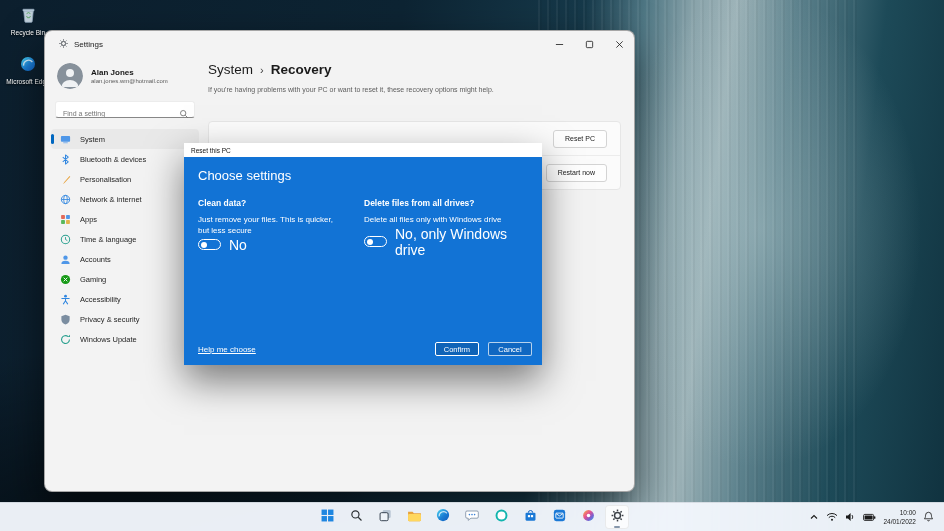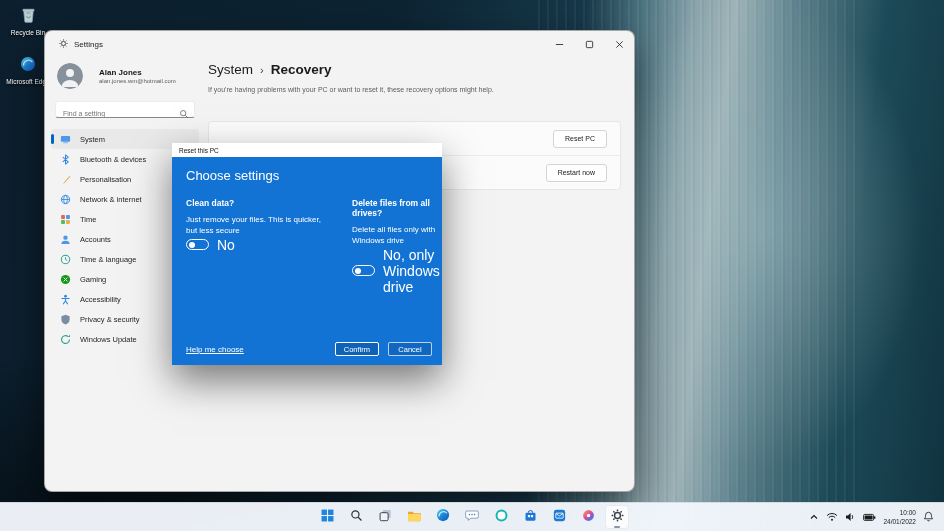--- a/index.html
+++ b/index.html
@@ -17,21 +17,21 @@
   .di-label{font-size:6.5px;color:#fff;text-shadow:0 1px 2px rgba(0,0,0,0.95);text-align:center;line-height:1.25;}
   
   .win{position:absolute;left:44px;top:30px;width:589px;height:460px;background:#f3f3f3;
     border-radius:8px;border:1px solid rgba(50,50,50,0.4);box-shadow:0 18px 44px rgba(0,0,0,0.55);overflow:hidden;z-index:10;}
   .titlebar{position:absolute;top:0;left:0;right:0;height:26px;display:flex;align-items:center;justify-content:space-between;padding-left:14px;box-sizing:border-box;}
   .tb-left{display:flex;align-items:center;gap:6px;font-size:8px;color:#1b1b1b;}
   .tb-controls{display:flex;height:100%;}
   .tbc{width:30px;height:100%;display:flex;align-items:center;justify-content:center;}
   
   .sidebar{position:absolute;left:0;top:24px;width:160px;bottom:0;}
-  .profile{display:flex;align-items:center;gap:16px;padding:8px 8px 12px 12px;}
+  .profile{display:flex;align-items:center;gap:8px;padding:8px 8px 12px 12px;}
   .avatar{width:26px;height:26px;border-radius:50%;overflow:hidden;flex:none;}
   .pname{font-size:8px;font-weight:700;color:#161616;}
   .pemail{font-size:6px;color:#5c5c5c;margin-top:1.5px;}
   .searchbox{margin:0 10px;position:relative;height:17px;background:#fff;border:1px solid #ececec;border-bottom:1px solid #878787;border-radius:3px;box-sizing:border-box;}
   .searchbox input{width:100%;height:100%;border:0;background:transparent;font-size:7px;padding:0 18px 0 7px;box-sizing:border-box;outline:none;color:#333;font-family:inherit;}
   .search-glyph{position:absolute;right:5px;top:3px;}
   .nav{margin-top:11px;padding:0 6px;}
   .nav-item{height:20px;border-radius:4px;display:flex;align-items:center;gap:9px;padding:0 9px;position:relative;font-size:7.5px;color:#1f1f1f;}
   .nav-item.selected{background:#e9e9e9;}
   .nav-item.selected::before{content:"";position:absolute;left:0;top:5px;width:2.5px;height:10px;border-radius:2px;background:var(--accent,#0067c0);}
@@ -45,21 +45,21 @@
   .subtitle{margin-top:9px;font-size:7px;color:#5d5d5d;}
   .fix-card{margin-top:14px;height:34px;background:#fbfbfb;border:1px solid #e6e6e6;border-radius:4px;display:flex;align-items:center;padding:0 12px;gap:11px;box-sizing:border-box;}
   .fix-title{font-size:7.5px;color:#191919;}
   .fix-desc{font-size:6.5px;color:#5d5d5d;margin-top:2.5px;}
   .chev{margin-left:auto;display:flex;}
   .rows-card{margin-top:28px;background:#fbfbfb;border:1px solid #e6e6e6;border-radius:4px;}
   .rrow{height:33px;display:flex;align-items:center;justify-content:flex-end;padding:0 13px;}
   .rrow + .rrow{border-top:1px solid #ececec;}
   .btn{font-size:7px;padding:4.5px 11px;background:#fefefe;border:1px solid #d4d4d4;border-radius:3px;color:#1a1a1a;font-family:inherit;}
   
-  .dialog{position:absolute;left:172px;top:143px;width:270px;height:222px;background:var(--dialog-blue,#1273d5);
+  .dialog{position:absolute;left:184px;top:143px;width:358px;height:222px;background:var(--dialog-blue,#1273d5);
     box-shadow:0 16px 36px rgba(0,0,0,0.5);z-index:30;}
   .dlg-titlebar{height:14px;background:#fff;display:flex;align-items:center;padding-left:7px;font-size:6.5px;color:#111;}
   .dlg-body{position:absolute;top:14px;left:0;right:0;bottom:0;color:#fff;}
   .dlg-heading{position:absolute;left:14px;top:11px;font-size:13px;font-weight:400;}
   .dlg-cols{position:absolute;left:14px;right:10px;top:41px;display:flex;gap:24px;}
   .dlg-col{width:142px;flex:none;}
   .dlg-col.right{width:auto;flex:1;}
   .col-title{font-size:8.5px;font-weight:700;margin-bottom:7px;}
   .col-desc{font-size:8px;line-height:1.35;}
   .toggle-row{display:flex;align-items:center;gap:8px;}
@@ -215,39 +215,39 @@
         </div>
         <div class="nav-item">
           <span class="nico">
               <svg width="11" height="11" viewBox="0 0 12 12">
                 <rect x="1.2" y="1.2" width="4.2" height="4.2" rx="0.8" fill="#e06a5a"></rect>
                 <rect x="6.6" y="1.2" width="4.2" height="4.2" rx="0.8" fill="#4f97e8"></rect>
                 <rect x="1.2" y="6.6" width="4.2" height="4.2" rx="0.8" fill="#58b85c"></rect>
                 <rect x="6.6" y="6.6" width="4.2" height="4.2" rx="0.8" fill="#e2b34a"></rect>
               </svg>
             </span>
-          <span>Time</span>
+          <span>Apps</span>
+        </div>
+        <div class="nav-item">
+          <span class="nico">
+              <svg width="11" height="11" viewBox="0 0 12 12">
+                <circle cx="6" cy="6" r="4.6" fill="none" stroke="#2aa08f" stroke-width="1.1"></circle>
+                <path d="M6 3.4 V6 L8 7.2" fill="none" stroke="#2aa08f" stroke-width="1"></path>
+              </svg>
+            </span>
+          <span>Time &amp; language</span>
         </div>
         <div class="nav-item">
           <span class="nico">
               <svg width="11" height="11" viewBox="0 0 12 12">
                 <circle cx="6" cy="4" r="2.4" fill="#4f97e8"></circle>
                 <path d="M1.5 11 a4.5 3.6 0 0 1 9 0 z" fill="#4f97e8"></path>
               </svg>
             </span>
           <span>Accounts</span>
-        </div>
-        <div class="nav-item">
-          <span class="nico">
-              <svg width="11" height="11" viewBox="0 0 12 12">
-                <circle cx="6" cy="6" r="4.6" fill="none" stroke="#2aa08f" stroke-width="1.1"></circle>
-                <path d="M6 3.4 V6 L8 7.2" fill="none" stroke="#2aa08f" stroke-width="1"></path>
-              </svg>
-            </span>
-          <span>Time &amp; language</span>
         </div>
         <div class="nav-item">
           <span class="nico">
               <svg width="11" height="11" viewBox="0 0 12 12">
                 <circle cx="6" cy="6" r="5" fill="#169a16"></circle>
                 <path d="M4 4 C5 5 7 7 8 8 M8 4 C7 5 5 7 4 8" stroke="#fff" stroke-width="1" fill="none"></path>
               </svg>
             </span>
           <span>Gaming</span>
         </div>

